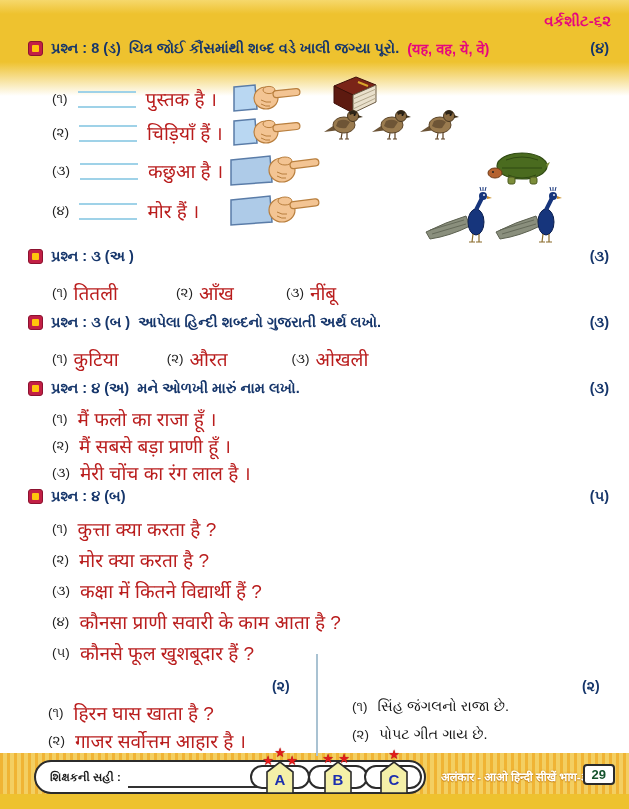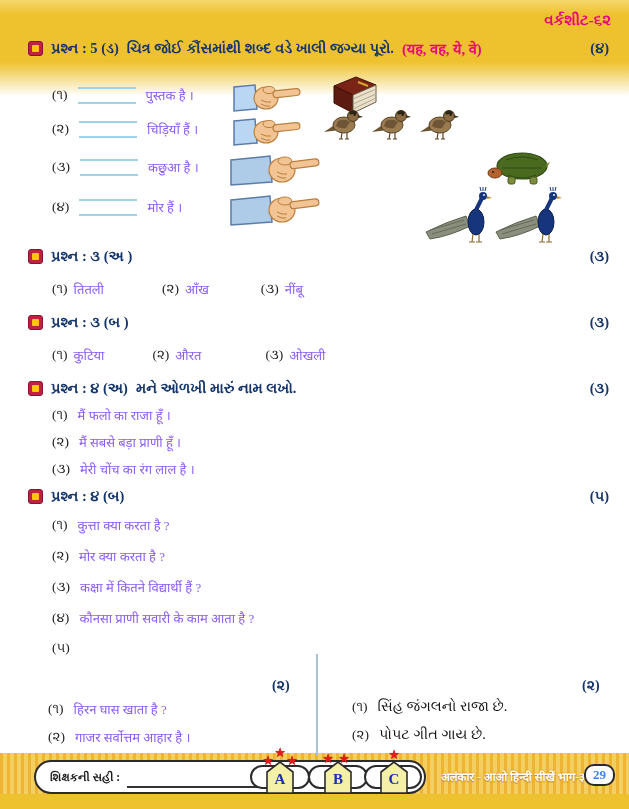--- a/index.html
+++ b/index.html
@@ -1,19 +1,19 @@
 <!DOCTYPE html>
 <html><head>
 <meta charset="utf-8">
 <style>
   html,body{margin:0;padding:0;}
   .page{
     position:relative;width:629px;height:809px;overflow:hidden;
     background:#ffffff;
-    font-family:Liberation Serif, serif;
+    font-family:Liberation Sans, sans-serif;
   }
   .top-band{
     position:absolute;left:0;top:0;width:629px;height:100px;
     background:linear-gradient(180deg,#f6d86c 0px,#eec22f 14px,#eec22f 62px,rgba(238,194,47,0) 96px);
   }
   .bottom-stripes{
     position:absolute;left:0;top:753px;width:629px;height:56px;
     background:repeating-linear-gradient(90deg,#f0b434 0 3px,#f3cf62 3px 7px);
   }
   .bottom-solid{
@@ -22,21 +22,21 @@
   }
   .ws-label{position:absolute;top:12px;right:18px;color:#e6067e;font-weight:bold;font-size:15px;}
   .qheader{position:absolute;left:28px;right:20px;display:flex;align-items:center;gap:8px;
     color:#16366b;font-weight:bold;font-size:14.5px;white-space:nowrap;}
   .qheader .marks{margin-left:auto;}
   .bullet{flex:none;width:13px;height:13px;background:#c21f45;border:1px solid #8c1230;border-radius:3px;position:relative;}
   .bullet::after{content:"";position:absolute;left:3px;top:3px;right:3px;bottom:3px;background:#ffc40c;border-radius:1px;}
   .options{color:#e6067e;}
   .row{position:absolute;display:flex;align-items:center;gap:10px;}
   .num{font-size:13.5px;color:#222;}
-  .hindi{font-size:13px;color:#8b5cf6;}
+  .hindi{font-size:19px;color:#b91c1c;}
   .guj{font-size:14.5px;color:#141414;}
   .blank{display:inline-block;width:58px;height:13px;border-top:2px solid #9fd2e8;border-bottom:2px solid #9fd2e8;}
   .img{position:absolute;}
   .divider{position:absolute;left:316px;top:654px;width:2px;height:102px;background:#a9c2d2;}
   .colheader{position:absolute;display:flex;gap:8px;color:#16366b;font-weight:bold;font-size:14px;}
   .colheader .bullet{margin-top:2px;}
   .chtext{width:212px;line-height:1.45;}
   .colmarks{position:absolute;color:#16366b;font-weight:bold;font-size:14px;}
   
   .pill{position:absolute;left:34px;top:760px;width:392px;height:34px;background:#fff;border:2px solid #2b2b2b;
@@ -47,36 +47,36 @@
   .tab{position:absolute;top:765px;height:24px;background:#fff;border:2px solid #2b2b2b;border-radius:12px;box-sizing:border-box;}
   .badge{position:absolute;top:760px;width:28px;height:34px;}
   .badge svg{position:absolute;left:0;top:0;}
   .badge .letter{position:absolute;left:0;top:11px;width:28px;text-align:center;
     font-size:15px;font-weight:bold;color:#1b2fae;}
   .star{position:absolute;width:14px;height:14px;color:#e21b1b;font-size:13px;line-height:14px;text-align:center;
     text-shadow:0 0 1px #7c0c0c;}
   .star::before{content:"★";}
   .booktitle{position:absolute;left:441px;top:769px;color:#ffffff;font-weight:bold;font-size:11.5px;
     text-shadow:0 1px 0 #c8881c,0 0 2px #c8881c;white-space:nowrap;}
-  .pagebadge{position:absolute;right:14px;top:764px;background:#fff;border:2px solid #2b2b2b;border-radius:10px;
-    padding:1px 7px;font-size:13px;font-weight:bold;color:#3b82f6;}
+  .pagebadge{position:absolute;right:14px;top:764px;background:#fff;border:2px solid #2b2b2b;border-radius:4px;
+    padding:1px 7px;font-size:13px;font-weight:bold;color:#14532d;}
 </style>
 </head>
 <body>
 
 <div class="page">
   <div class="top-band"></div>
   <div class="bottom-stripes"></div>
   <div class="bottom-solid"></div>
 
   <div class="ws-label">વર્કશીટ-૬૨</div>
 
   <div class="qheader" style="top:38px">
     <span class="bullet"></span>
-    <span>પ્રશ્ન : 5 (ડ)</span>
+    <span>પ્રશ્ન : 8 (ડ)</span>
     <span>ચિત્ર જોઈ કૌંસમાંથી શબ્દ વડે ખાલી જગ્યા પૂરો.</span>
     <span class="options">(यह, वह, ये, वे)</span>
     <span class="marks">(૪)</span>
   </div>
 
   <div class="row" style="left:52px;top:86px">
     <span class="num">(૧)</span>
     <span class="blank"></span>
     <span class="hindi">पुस्तक है ।</span>
   </div>
@@ -226,20 +226,21 @@
     <span class="hindi">तितली</span>
     <span class="num" style="margin-left:52px">(૨)</span>
     <span class="hindi">आँख</span>
     <span class="num" style="margin-left:46px">(૩)</span>
     <span class="hindi">नींबू</span>
   </div>
 
   <div class="qheader" style="top:314px">
     <span class="bullet"></span>
     <span>પ્રશ્ન : ૩ (બ )</span>
+    <span>આપેલા હિન્દી શબ્દનો ગુજરાતી અર્થ લખો.</span>
     <span class="marks">(૩)</span>
   </div>
   <div class="row" style="left:52px;top:346px;gap:6px">
     <span class="num">(૧)</span>
     <span class="hindi">कुटिया</span>
     <span class="num" style="margin-left:42px">(૨)</span>
     <span class="hindi">औरत</span>
     <span class="num" style="margin-left:58px">(૩)</span>
     <span class="hindi">ओखली</span>
   </div>
@@ -279,20 +280,21 @@
   <div class="row" style="left:52px;top:578px">
     <span class="num">(૩)</span>
     <span class="hindi">कक्षा में कितने विद्यार्थी हैं ?</span>
   </div>
   <div class="row" style="left:52px;top:609px">
     <span class="num">(૪)</span>
     <span class="hindi">कौनसा प्राणी सवारी के काम आता है ?</span>
   </div>
   <div class="row" style="left:52px;top:640px">
     <span class="num">(૫)</span>
+    <span class="hindi">कौनसे फूल खुशबूदार हैं ?</span>
   </div>
 
   <div class="divider"></div>
 
   <span class="colmarks" style="left:272px;top:678px">(૨)</span>
   <div class="row" style="left:48px;top:700px">
     <span class="num">(૧)</span>
     <span class="hindi">हिरन घास खाता है ?</span>
   </div>
   <div class="row" style="left:48px;top:728px">

